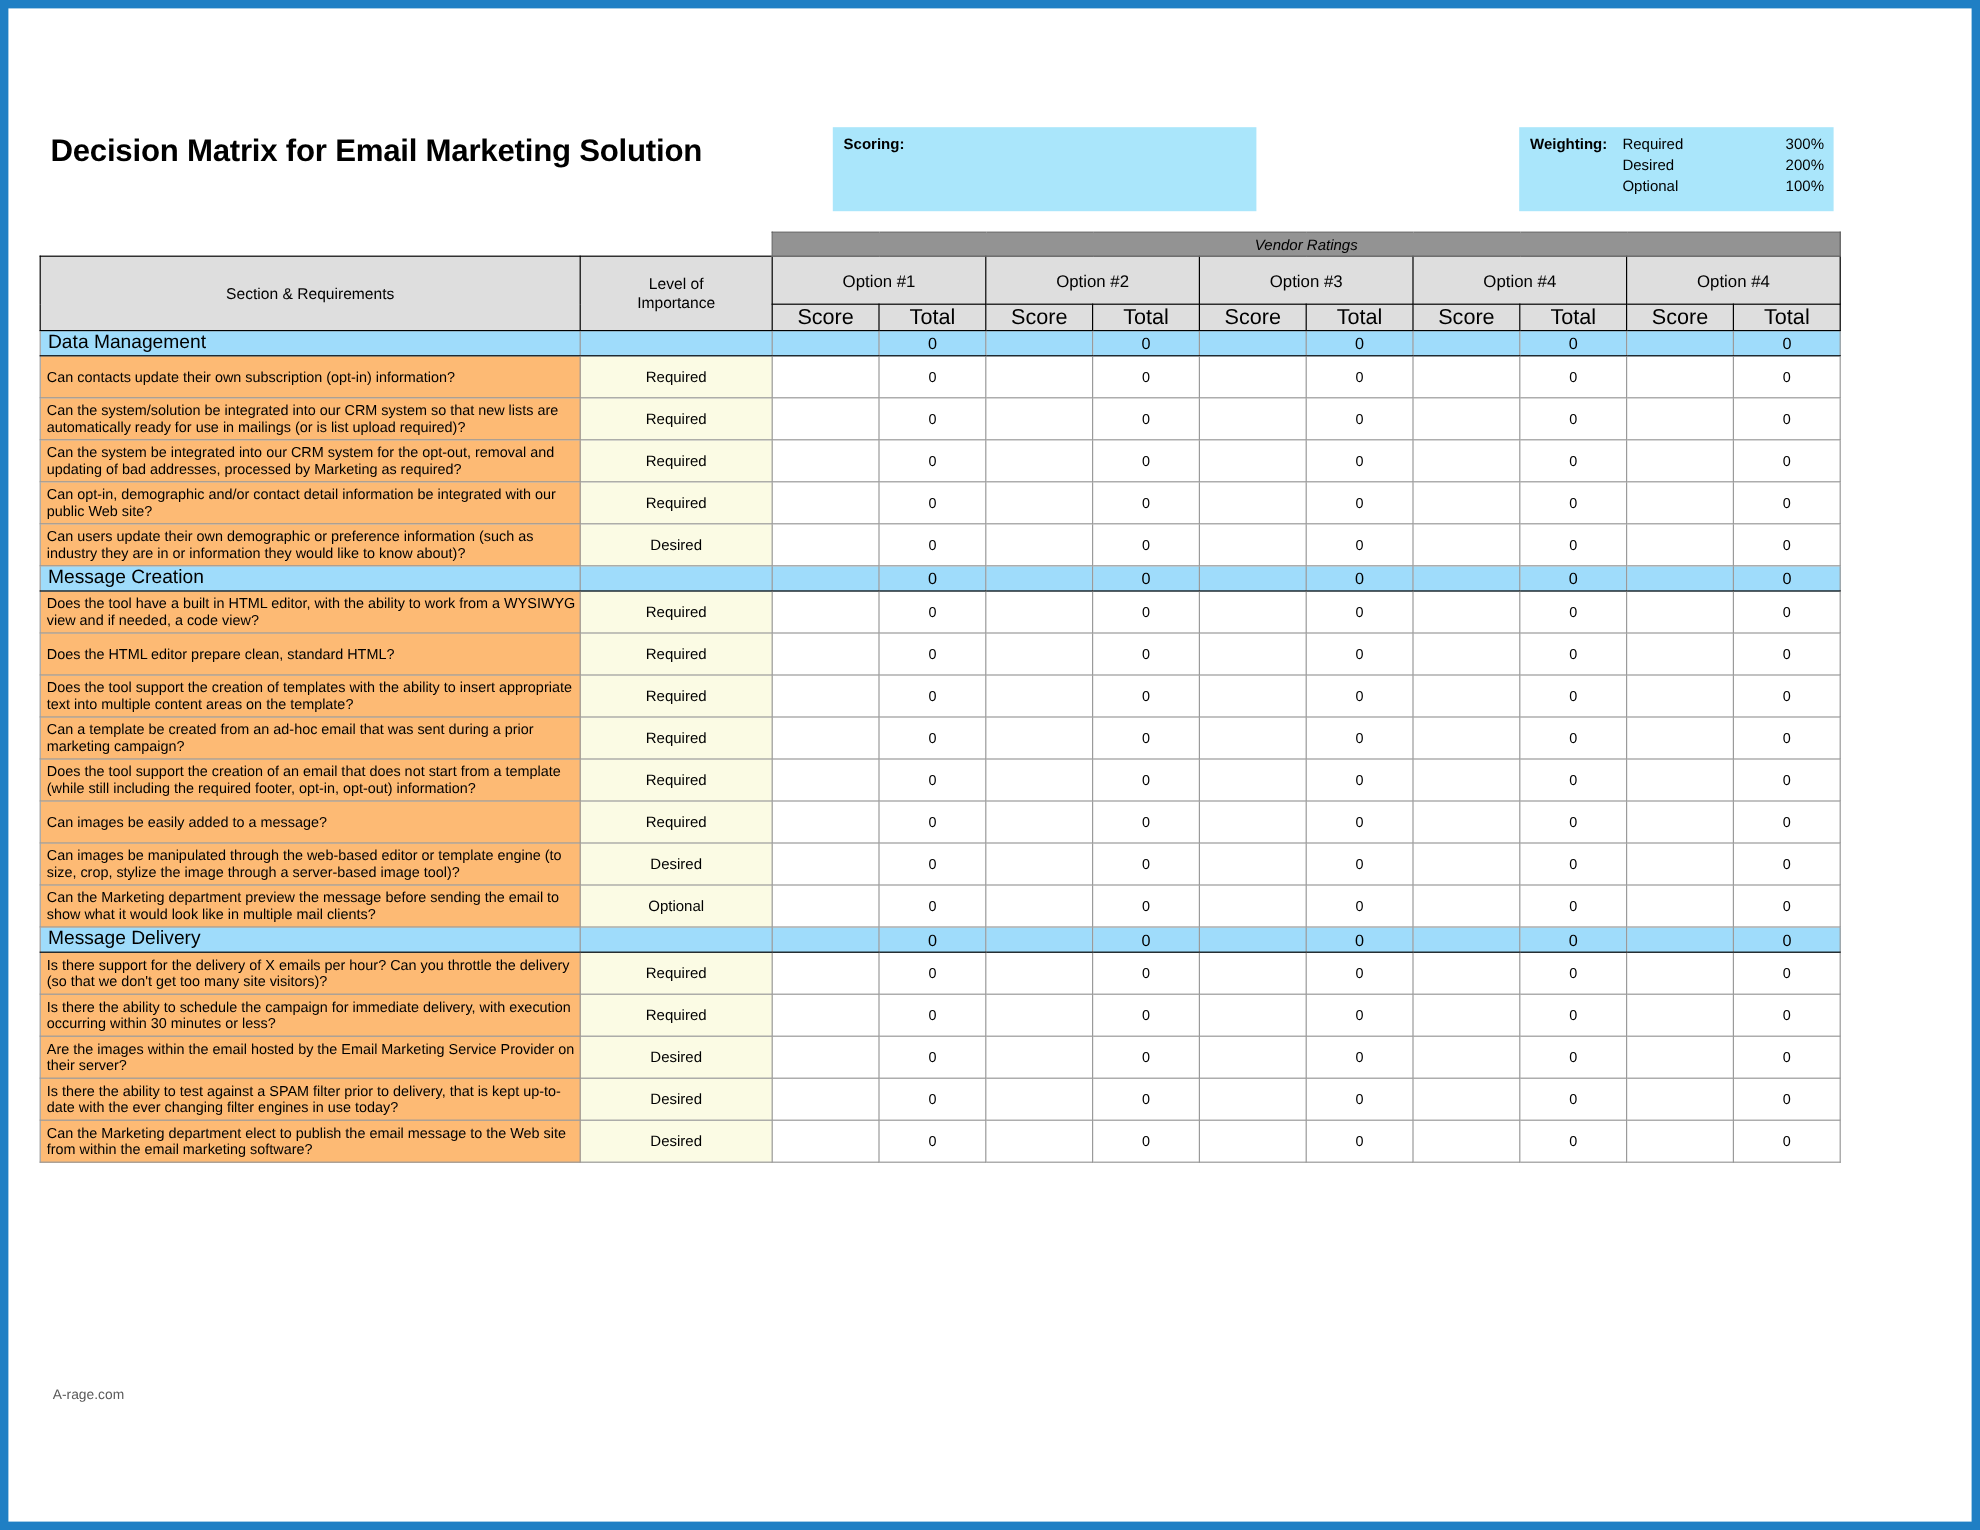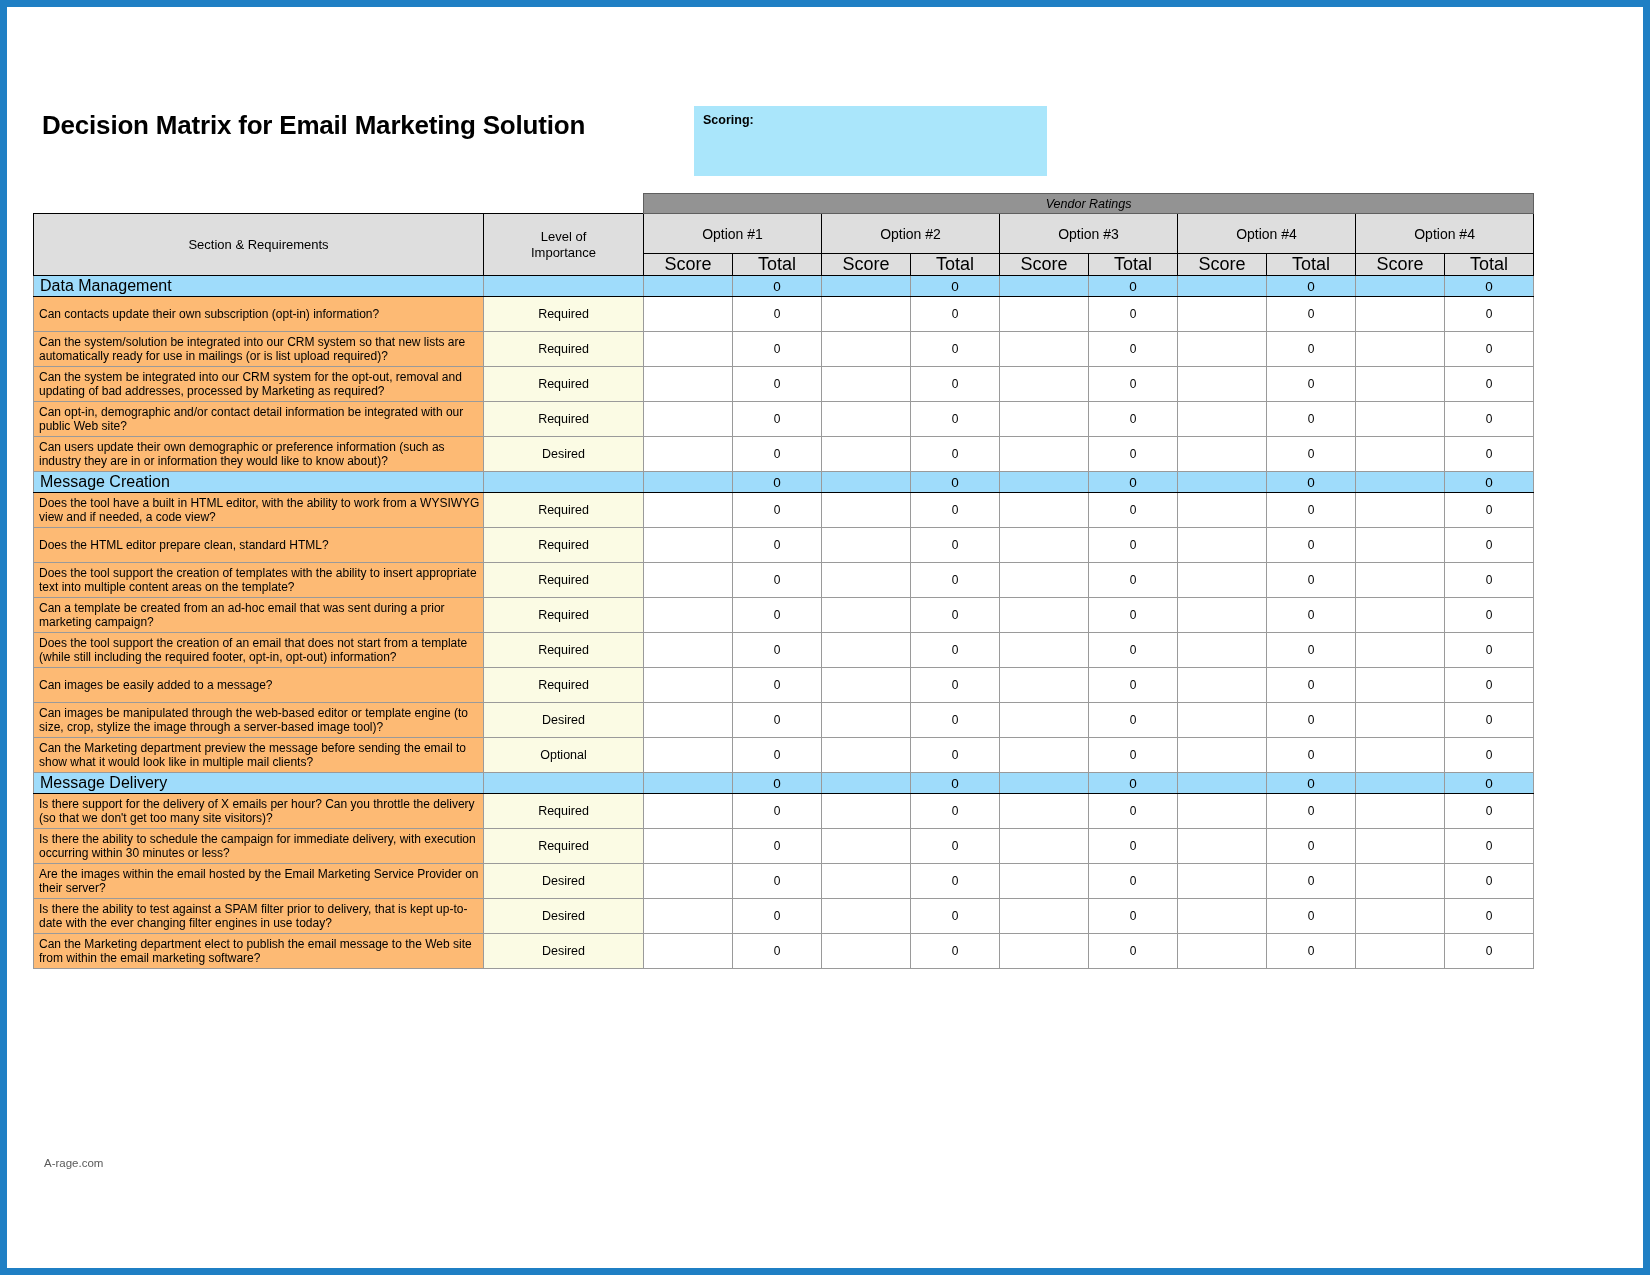--- a/index.html
+++ b/index.html
@@ -217,20 +217,37 @@
 <div id="sheet">
 
   <div id="topbar">
 
     <div id="doc-title">Decision Matrix for Email Marketing Solution</div>
 
     <div class="legend-box" id="scoring-box">
       <div class="legend-label">Scoring:</div>
     </div>
 
+    <div class="legend-box" id="weighting-box">
+      <div class="legend-label">Weighting:</div>
+      <div class="legend-rows" id="weighting-rows">
+          <div class="legend-row">
+            <span class="lr-name">Required</span>
+            <span class="lr-val">300%</span>
+          </div>
+          <div class="legend-row">
+            <span class="lr-name">Desired</span>
+            <span class="lr-val">200%</span>
+          </div>
+          <div class="legend-row">
+            <span class="lr-name">Optional</span>
+            <span class="lr-val">100%</span>
+          </div>
+        </div>
+    </div>
 
   </div>
 
   <table id="matrix">
     <colgroup>
       <col style="width:450px">
       <col style="width:160px">
       <col style="width:89px">
         <col style="width:89px">
       <col style="width:89px">

